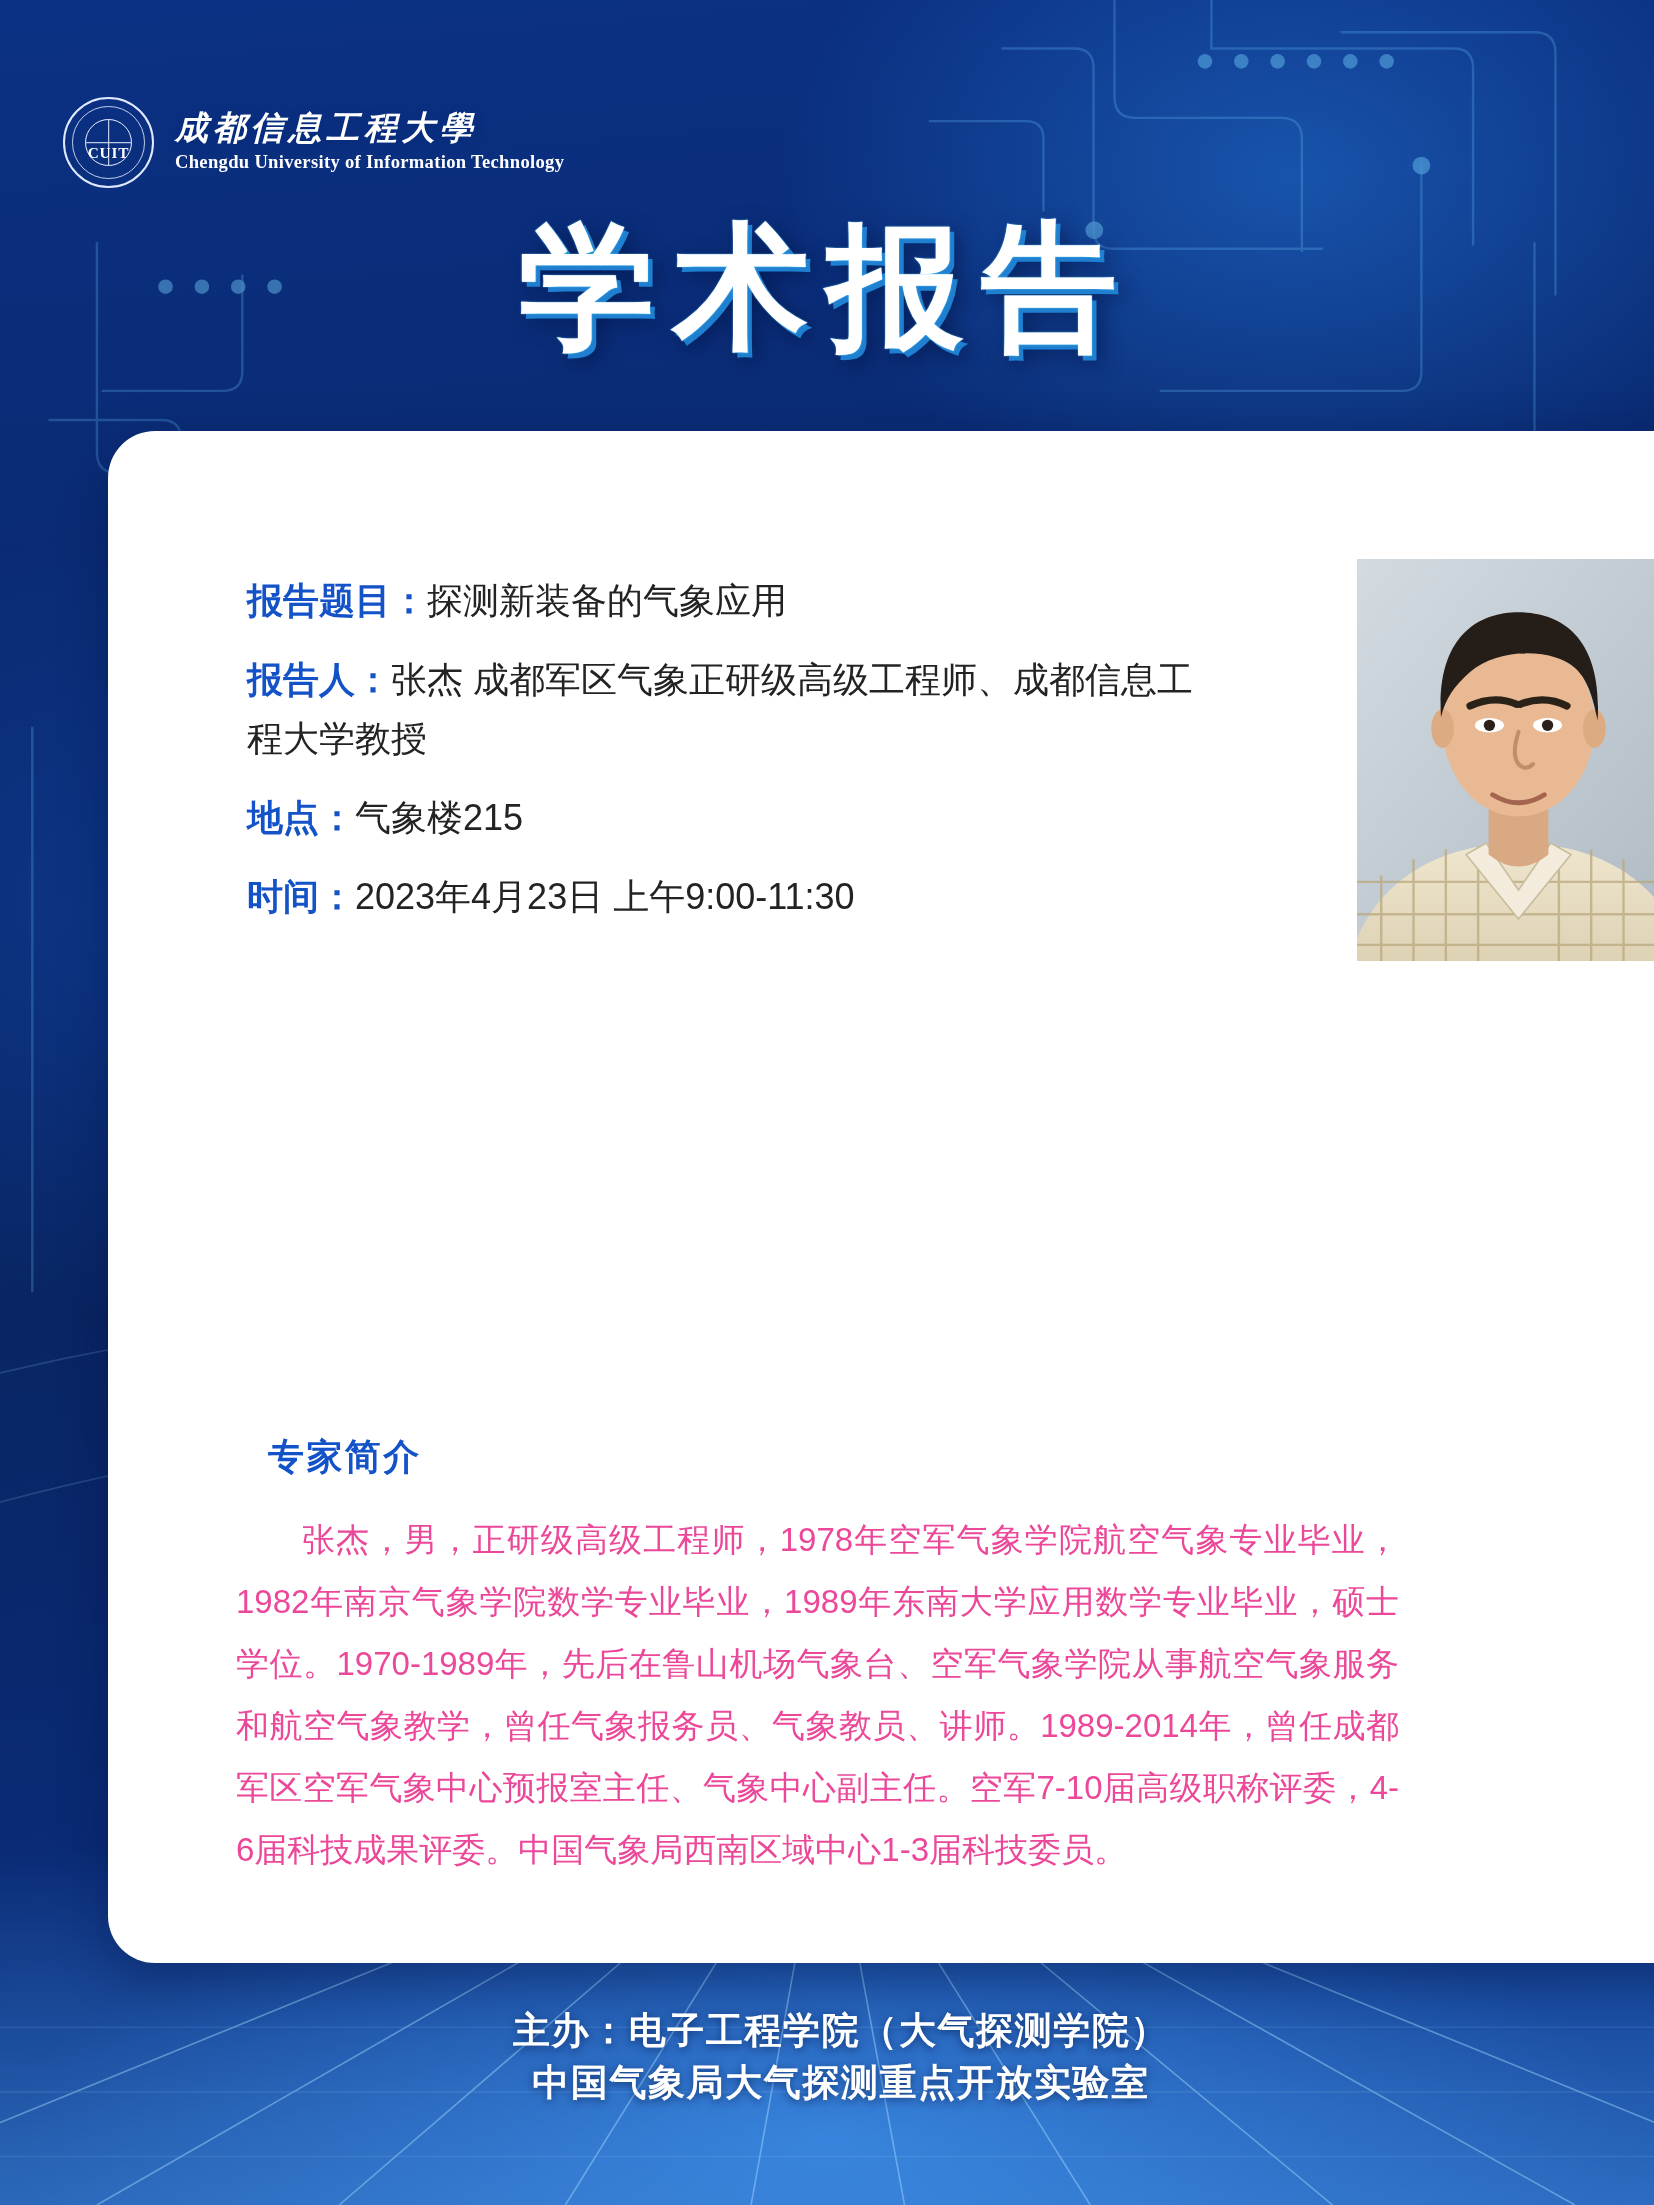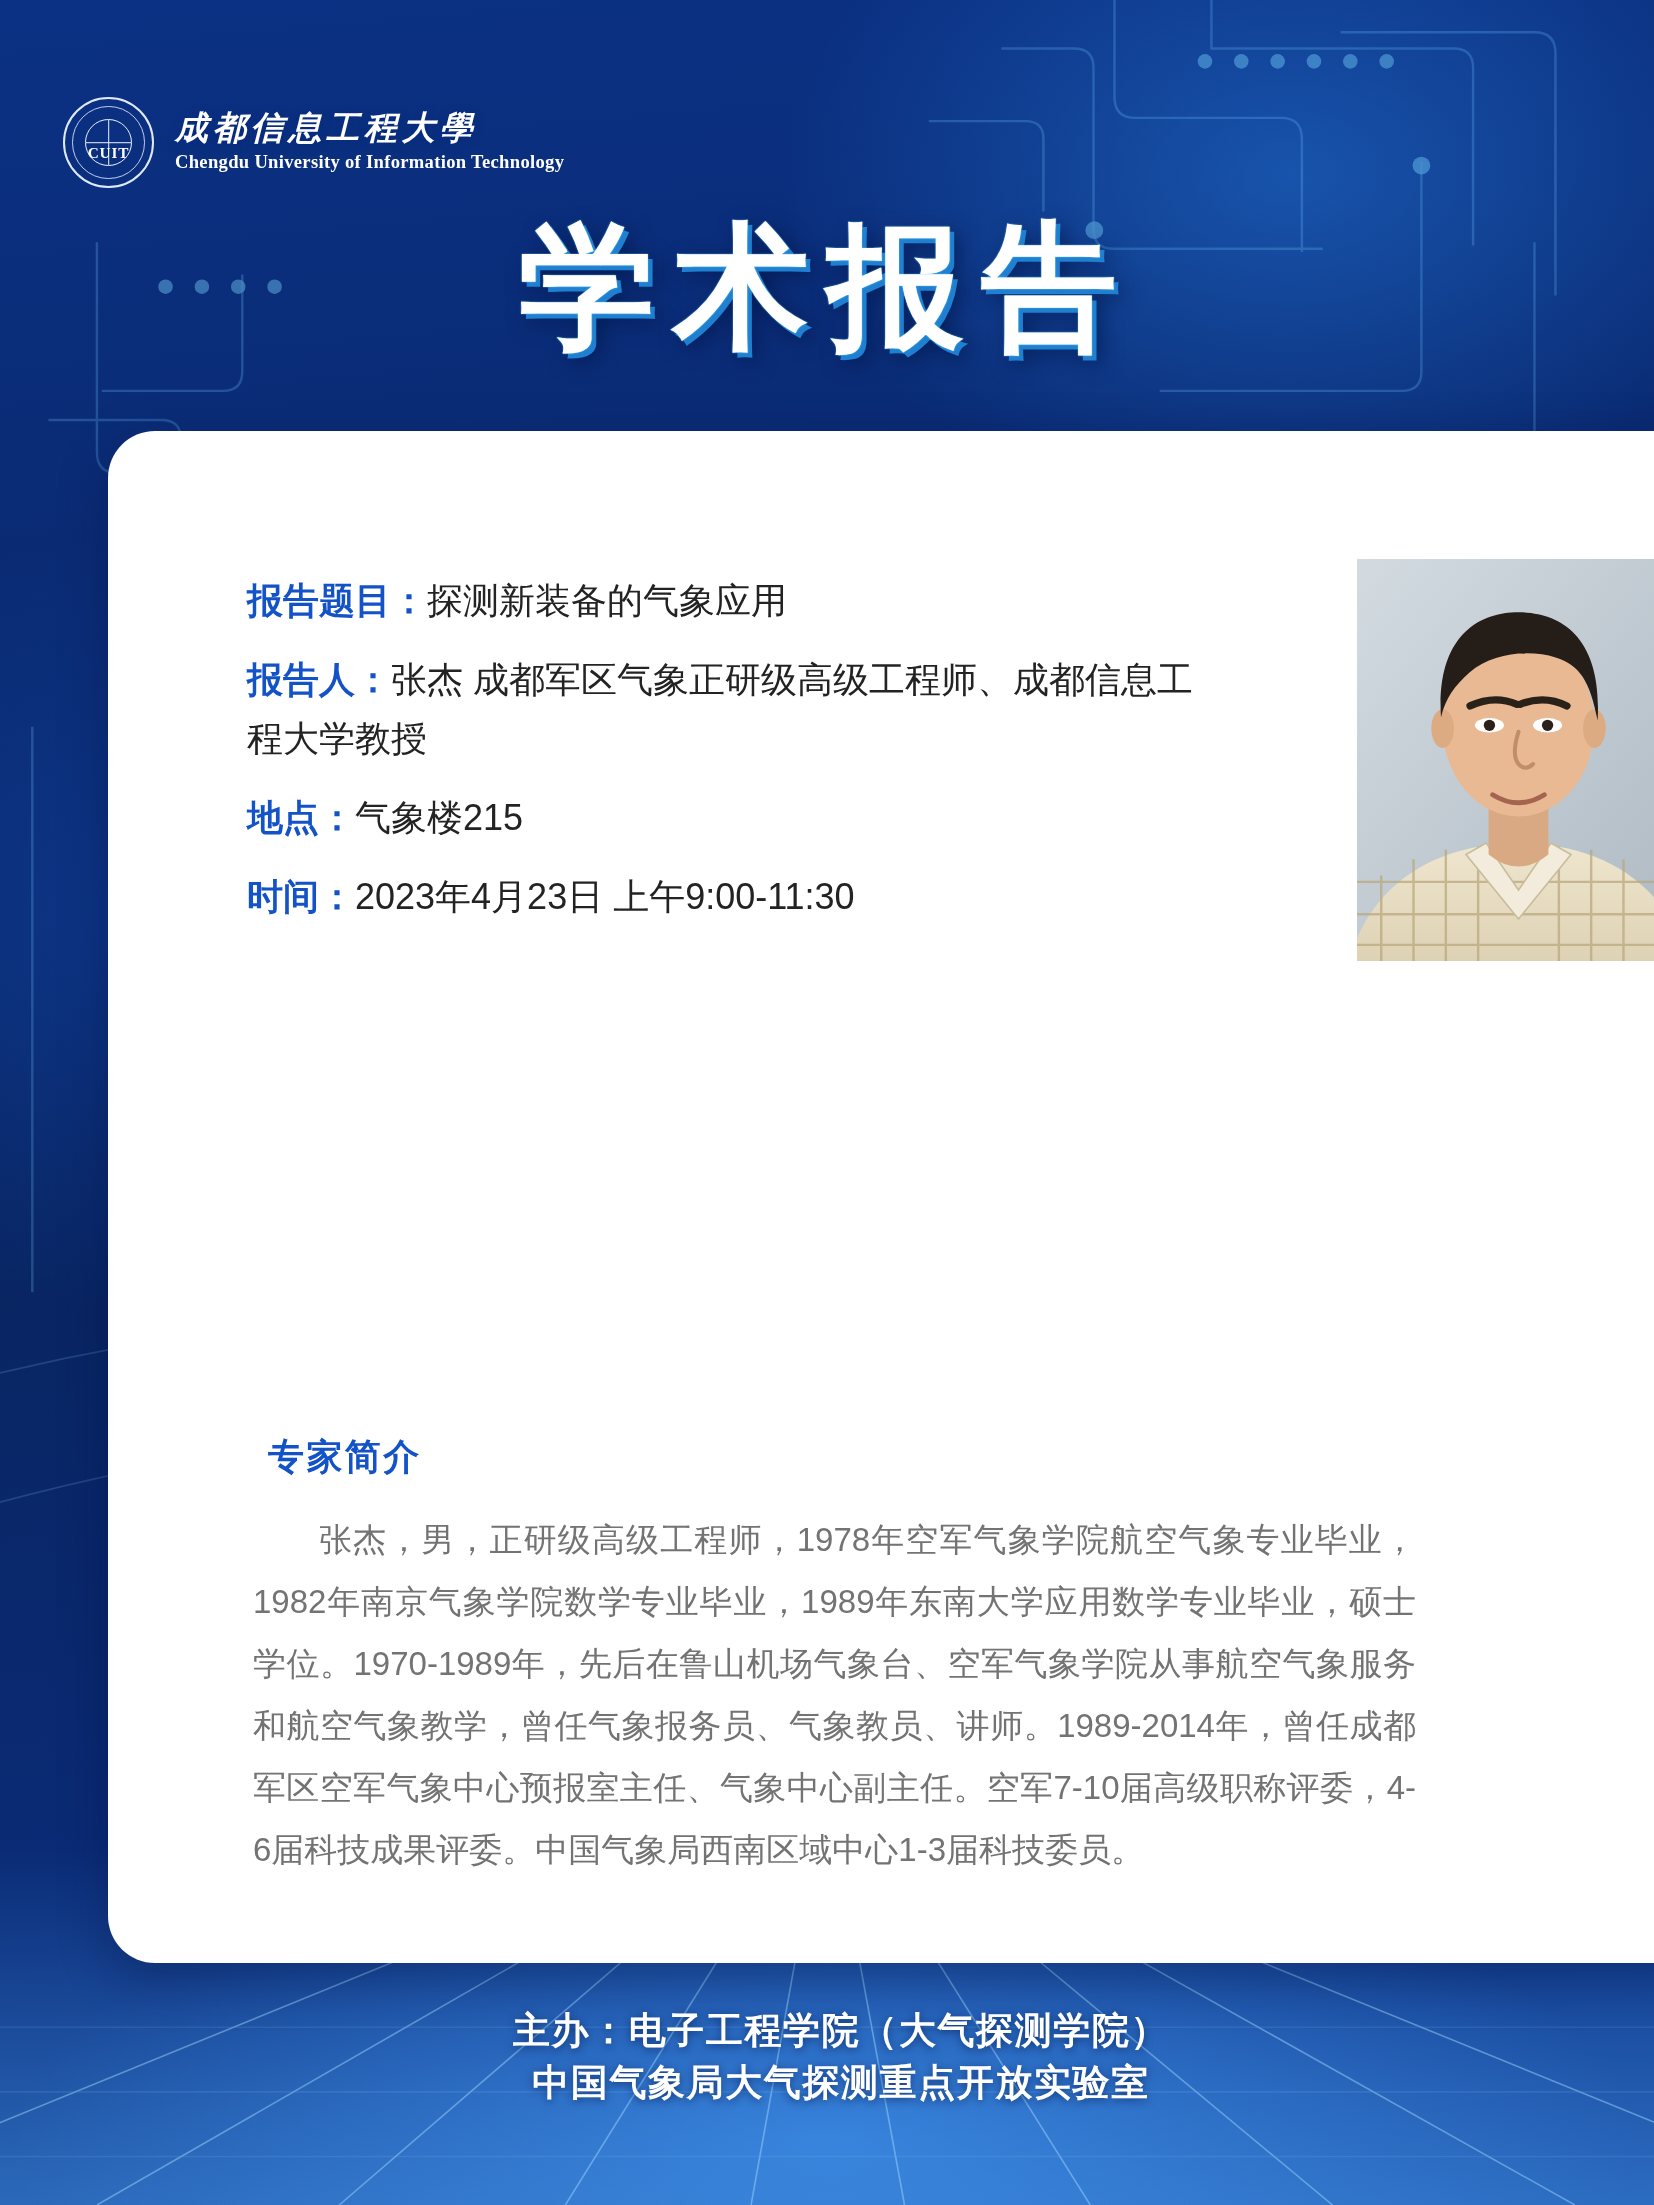--- a/index.html
+++ b/index.html
@@ -100,22 +100,22 @@
     font-family:"Liberation Sans","DejaVu Sans",sans-serif;
   }
   .info-row .lbl{color:#1452c8;font-weight:bold;}
   .info-row .val{color:#232323;}
 
   .section-title{
     position:absolute;left:160px;top:1002px;
     font-size:36px;font-weight:bold;color:#1452c8;letter-spacing:2.4px;
   }
   .body-text{
-    position:absolute;left:145px;top:1078px;width:1163px;
-    font-size:33px;line-height:1.88;color:#737373;text-align:justify;
+    position:absolute;left:128px;top:1078px;width:1163px;
+    font-size:33px;line-height:1.88;color:#ec4899;text-align:justify;
     text-indent:2em;
   }
 
   
   .footer{
     position:absolute;left:0;right:0;bottom:95px;text-align:center;
     font-family:"Liberation Serif","DejaVu Serif",serif;
     color:#ffffff;font-weight:bold;
   }
   .footer div{font-size:37px;line-height:1.42;letter-spacing:1.6px;

